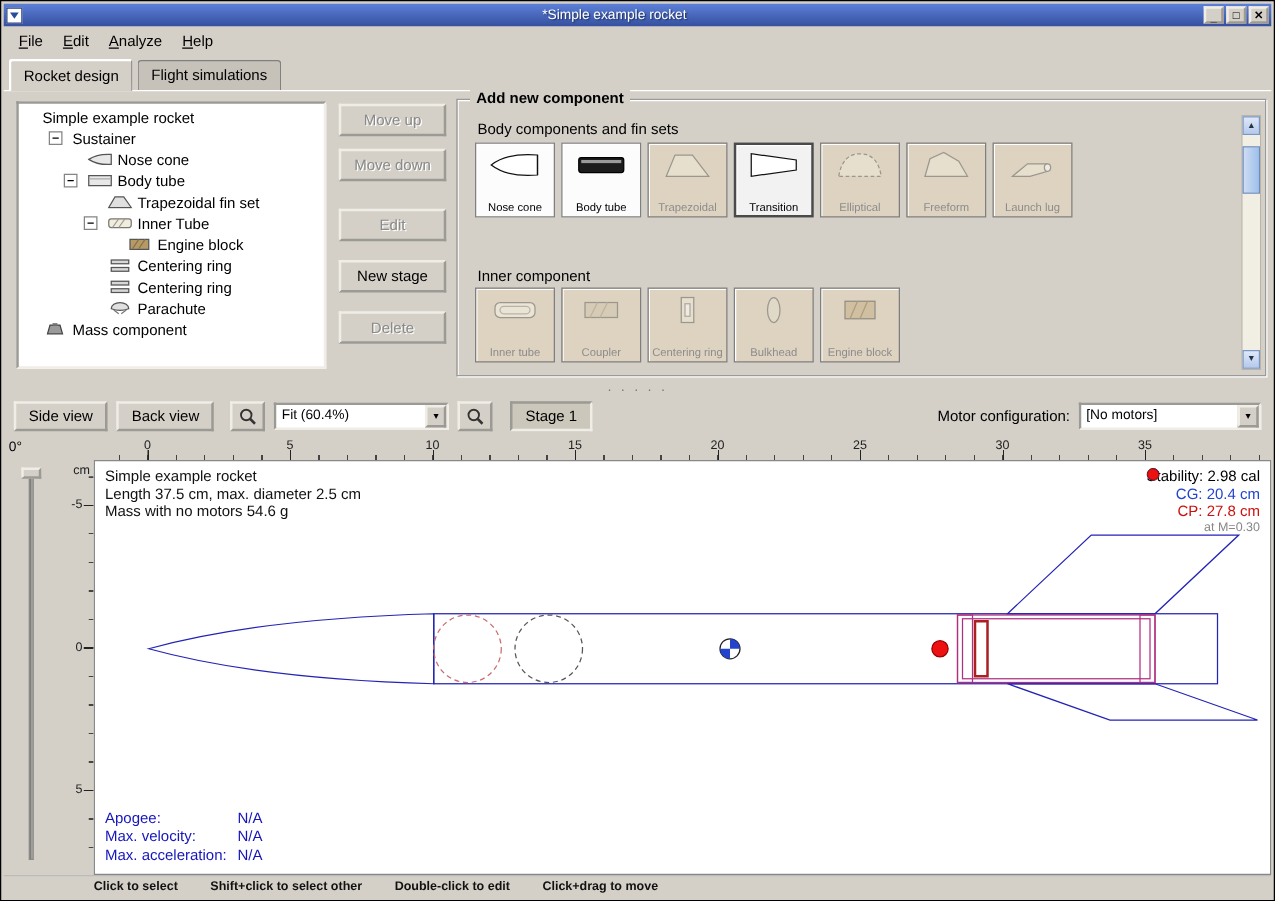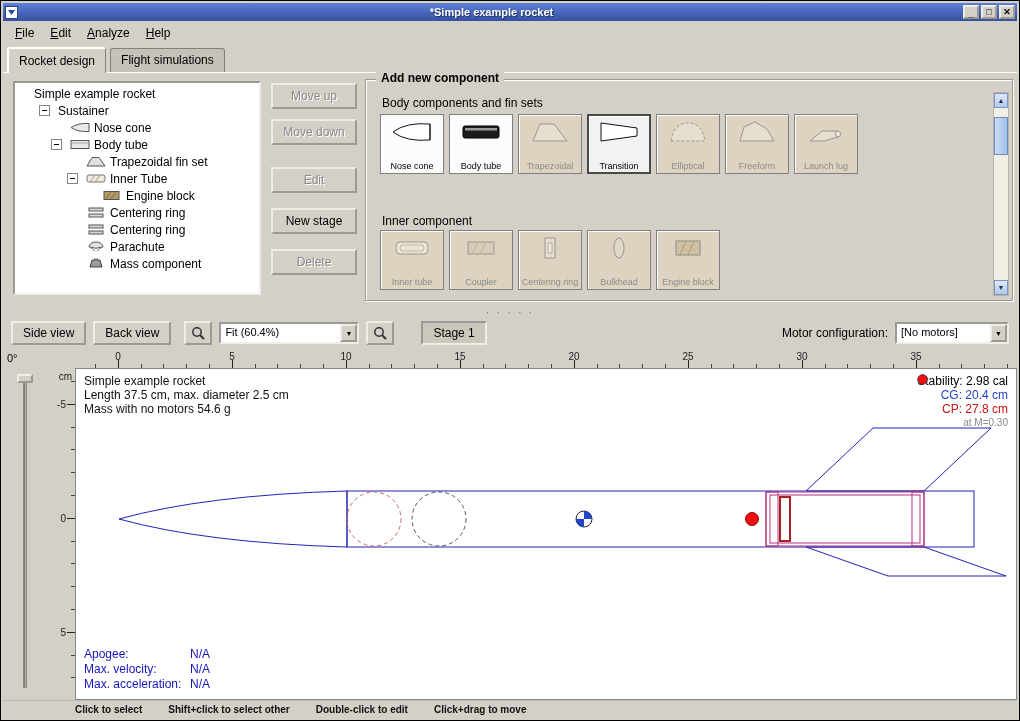--- a/index.html
+++ b/index.html
@@ -13,21 +13,21 @@
   }
   
   .titlebar{
     height:18px; flex:0 0 18px;
     background:linear-gradient(to bottom,#5c80d8,#35509f);
     display:flex; align-items:center; padding:0 2px; color:#fff;
   }
   .title-icon{ width:13px; height:13px; background:#fff; border:1px solid #28407e;
     display:flex; align-items:center; justify-content:center; margin-right:4px; }
   .title-icon svg{ display:block; }
-  .title-text{ flex:1; text-align:center; font-weight:bold; font-size:11px;
+  .title-text{ flex:1; text-align:center; font-weight:normal; font-size:11px;
     text-shadow:1px 1px 1px #203060; }
   .tb-btn{ width:16px; height:14px; margin-left:2px; background:#d4d0c8; color:#000;
     border:2px outset #f0ede6; font-size:9px; line-height:9px; font-weight:bold;
     display:flex; align-items:center; justify-content:center; }
   .tb-btn.min span{ transform:translateY(2px); }
   
   .menubar{ height:24px; flex:0 0 24px; display:flex; align-items:center; padding-left:4px; }
   .menu-item{ padding:2px 8px; cursor:default; }
   .menu-item u{ text-decoration:underline; }
   
@@ -87,21 +87,21 @@
   .viewbar{ height:34px; flex:0 0 34px; display:flex; align-items:center; padding:0 8px; gap:7px; }
   .vbtn{ height:24px; padding:0 10px; background:#d4d0c8; border:2px outset #f0ede6;
     display:flex; align-items:center; font-size:12px; }
   .vbtn.icon-btn{ width:28px; padding:0; justify-content:center; }
   .vbtn.toggled{ border:2px inset #f0ede6; background:#ccc7bb; }
   .combo{ height:22px; display:flex; border:2px inset #f0ede6; background:#fff; }
   .combo .val{ flex:1; font-size:11px; padding:2px 4px; white-space:nowrap; overflow:hidden; }
   .combo .arrow{ width:17px; background:#d4d0c8; border-left:1px solid #aaa;
     display:flex; align-items:center; justify-content:center; font-size:7px; border:2px outset #f0ede6; }
   .zoom-combo{ width:140px; }
-  .motor-combo{ width:114px; }
+  .motor-combo{ width:146px; }
   .motor-label{ margin-left:auto; font-size:12px; }
   
   .diagram{ flex:1; position:relative; background:#d4d0c8; }
   .rot-col{ position:absolute; left:0; top:0; width:46px; bottom:0; }
   .rot-label{ position:absolute; top:2px; left:4px; font-size:11px; }
   .rot-track{ position:absolute; left:20px; top:26px; bottom:12px; width:4px;
     background:#b8b4aa; border:1px solid #8a8a8a; box-shadow:inset 1px 1px 1px #777; }
   .rot-handle{ position:absolute; left:14px; top:24px; width:16px; height:9px;
     background:#d4d0c8; border:2px outset #f0ede6; }
   .ruler-corner{ position:absolute; left:46px; top:17px; width:26px; height:18px;
@@ -255,21 +255,21 @@
         <span class="sp"></span>
         <span class="ticon">
           <svg width="20" height="11" viewBox="0 0 20 11">
               <path d="M3,6 A7,5 0 0 1 17,6 Q10,8.5 3,6 Z" fill="#e0e0e0" stroke="#555"></path>
               <line x1="5" y1="7" x2="9" y2="10" stroke="#777"></line>
               <line x1="15" y1="7" x2="11" y2="10" stroke="#777"></line>
             </svg>
         </span>
         <span class="tree-label">Parachute</span>
       </div>
-      <div class="tree-row" style="padding-left:52px">
+      <div class="tree-row" style="">
         <span class="sp"></span>
         <span class="ticon">
           <svg width="20" height="11" viewBox="0 0 20 11">
               <path d="M6,2 L14,2 L16,9 L4,9 Z" fill="#9a9a9a" stroke="#444"></path>
               <rect x="8" y="0.5" width="4" height="2" fill="#777"></rect>
             </svg>
         </span>
         <span class="tree-label">Mass component</span>
       </div>
     </div>
@@ -395,21 +395,21 @@
     <div class="combo zoom-combo">
       <span class="val">Fit (60.4%)</span>
       <span class="arrow">▼</span>
     </div>
     <div class="vbtn icon-btn">
       <svg width="14" height="14" viewBox="0 0 14 14">
           <circle cx="6" cy="6" r="4.2" fill="none" stroke="#333" stroke-width="1.5"></circle>
           <line x1="9.2" y1="9.2" x2="13" y2="13" stroke="#333" stroke-width="2"></line>
         </svg>
     </div>
-    <div class="vbtn toggled" style="margin-left:20px">Stage 1</div>
+    <div class="vbtn toggled" style="margin-left:7px">Stage 1</div>
     <span class="motor-label">Motor configuration:</span>
     <div class="combo motor-combo">
       <span class="val">[No motors]</span>
       <span class="arrow">▼</span>
     </div>
   </div>
 
   <div class="diagram">
     <div class="rot-col">
       <span class="rot-label">0°</span>

